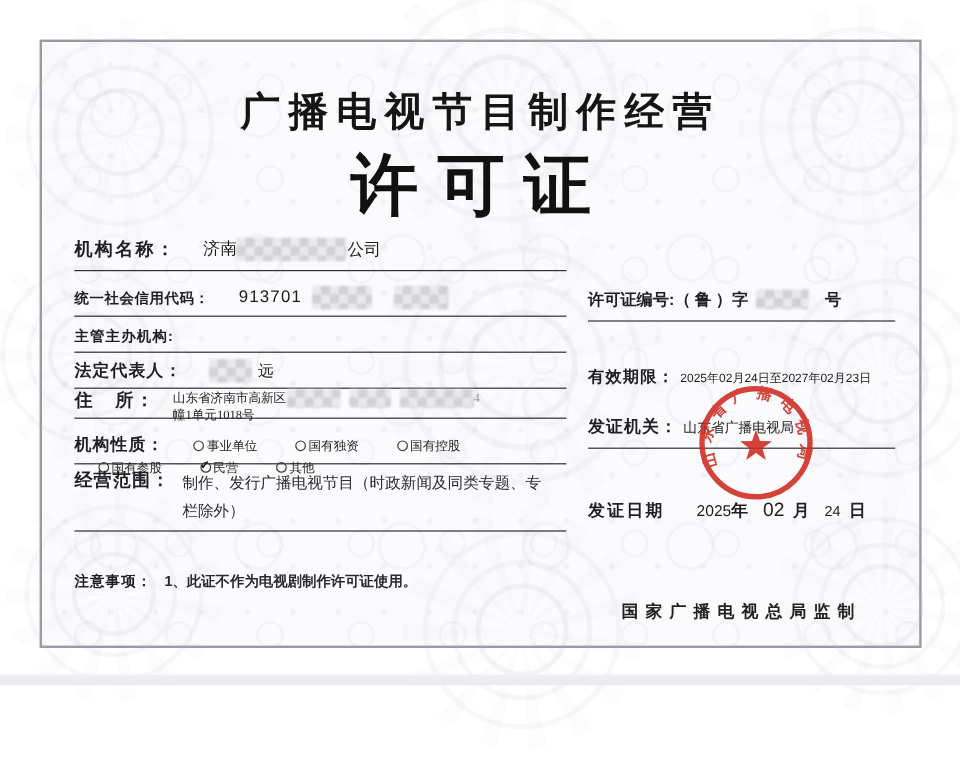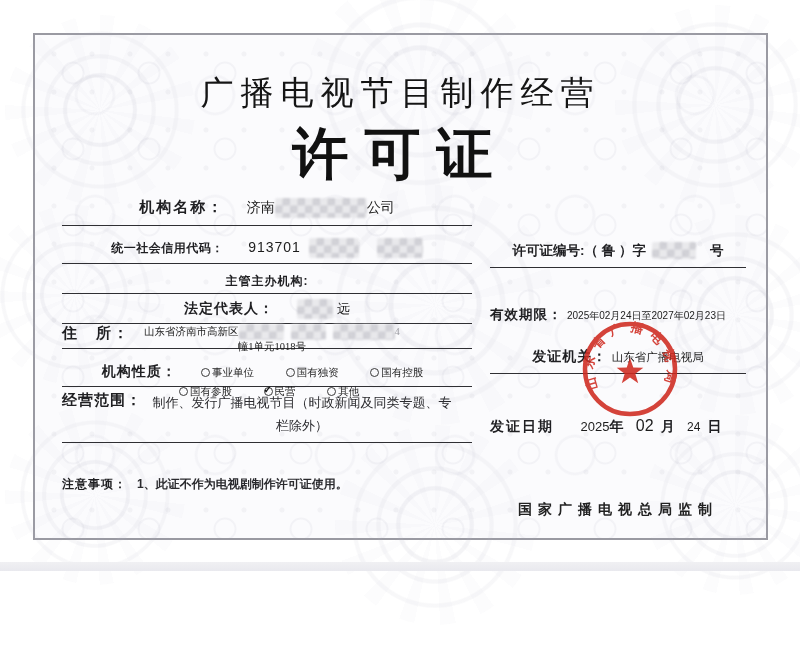--- a/index.html
+++ b/index.html
@@ -18,25 +18,25 @@
          background:
            radial-gradient(circle at center, transparent 24%, rgba(178,178,195,.30) 25%, rgba(178,178,195,.30) 27%, transparent 28%,
              transparent 38%, rgba(178,178,195,.24) 39%, rgba(178,178,195,.24) 41%, transparent 42%,
              transparent 55%, rgba(178,178,195,.20) 56%, rgba(178,178,195,.20) 58%, transparent 59%),
            repeating-conic-gradient(rgba(178,178,195,.10) 0deg 9deg, transparent 9deg 24deg); }
 
   .band { position:absolute; left:0; top:562px; width:800px; height:9px;
           background:linear-gradient(#f0f0f3,#e9e9ee); }
 
   .title1 { position:absolute; left:0; top:36px; width:100%; text-align:center;
-            font-size:33px; font-weight:normal; letter-spacing:7px; color:#151515; }
+            font-size:33px; font-weight:bold; letter-spacing:7px; color:#151515; }
   .title2 { position:absolute; left:0; top:82px; width:100%; text-align:center;
             font-size:56px; font-weight:bold; letter-spacing:16px; color:#111; }
 
-  .row { position:absolute; border-bottom:1px solid #2f2f33;text-align:center; }
+  .row { position:absolute; border-bottom:1px solid #2f2f33; }
   .lbl { font-weight:bold; color:#1f1f22; }
   .serif { font-family:"Liberation Serif", serif; }
 
   .mosaic { display:inline-block; vertical-align:middle; border-radius:2px; opacity:.85;
             background:
               linear-gradient(45deg,#c9c9cf 25%,transparent 25%,transparent 75%,#c9c9cf 75%),
               linear-gradient(45deg,#c9c9cf 25%,#e7e7ea 25%,#e7e7ea 75%,#c9c9cf 75%);
             background-size:15px 15px; background-position:0 0,7.5px 7.5px;
             filter:blur(1.1px); }
 

